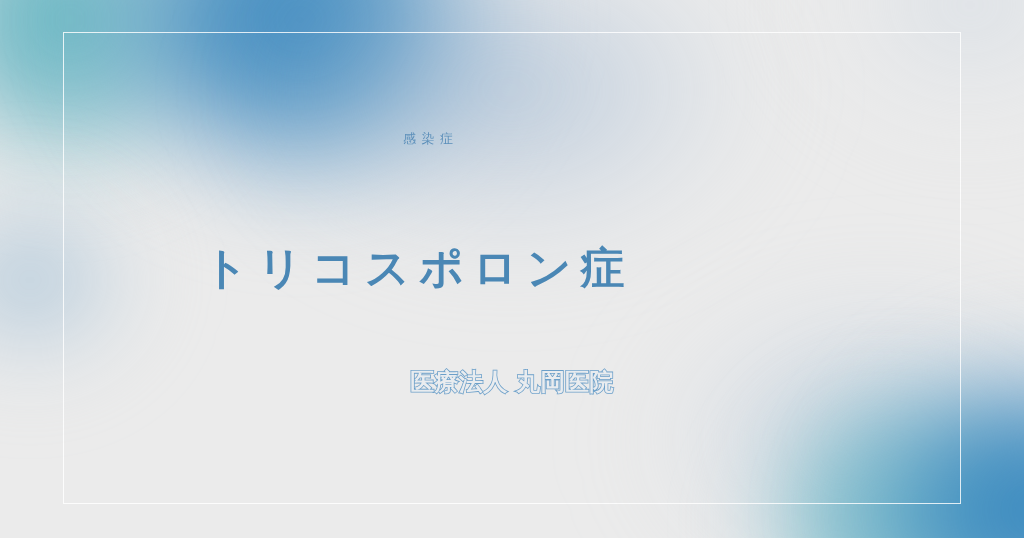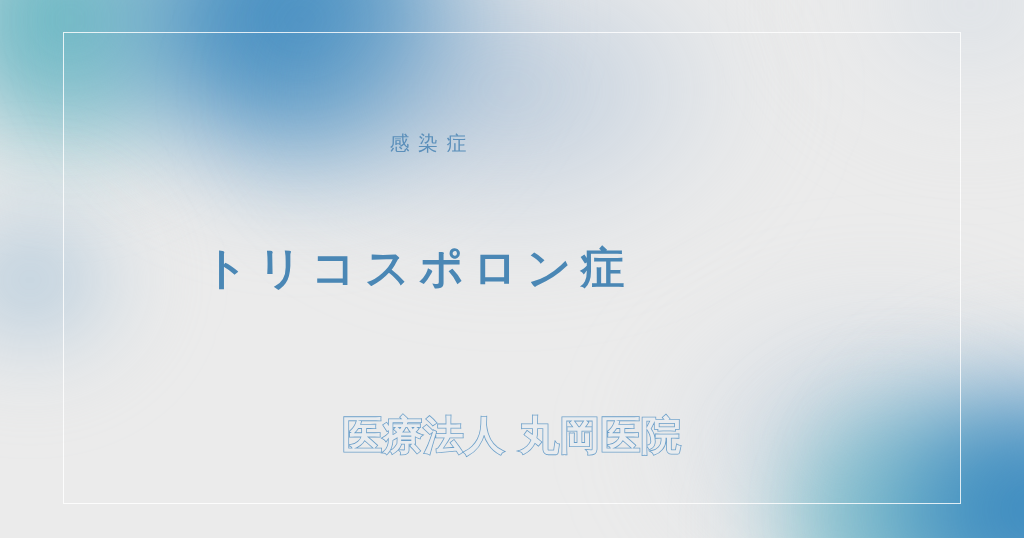--- a/index.html
+++ b/index.html
@@ -155,21 +155,21 @@
     width: 1024px;
     height: 538px;
     text-align: center;
   }
 
   #eyebrow {
     position: absolute;
     left: 0;
     top: 131px;
     width: 856px;
-    font-size: 20px;
+    font-size: 13px;
     font-weight: 500;
     letter-spacing: 0.42em;
     text-indent: 0.42em;
     color: #5b8fba;
     line-height: 1.2;
   }
 
   #title {
     position: absolute;
     left: 0;
@@ -181,28 +181,27 @@
     text-indent: 0.20em;
     color: #4a87b5;
     line-height: 1.12;
   }
 
   #subtitle {
     position: absolute;
     left: 0;
     top: 369px;
     width: 1024px;
-    font-size: 40px;
+    font-size: 24px;
     font-weight: 700;
     letter-spacing: 0.015em;
     line-height: 1.12;
     color: #e9ecef;
     -webkit-text-stroke: 1.6px #6b9fc9;
     paint-order: stroke fill;
-    margin-top: 44px;
   }
 </style>
 </head>
 <body>
 
 <div id="stage">
 
   <div class="blob" id="blob-tl-teal"></div>
   <div class="blob" id="blob-tl-blue"></div>
   <div class="blob" id="blob-tl-soft"></div>

